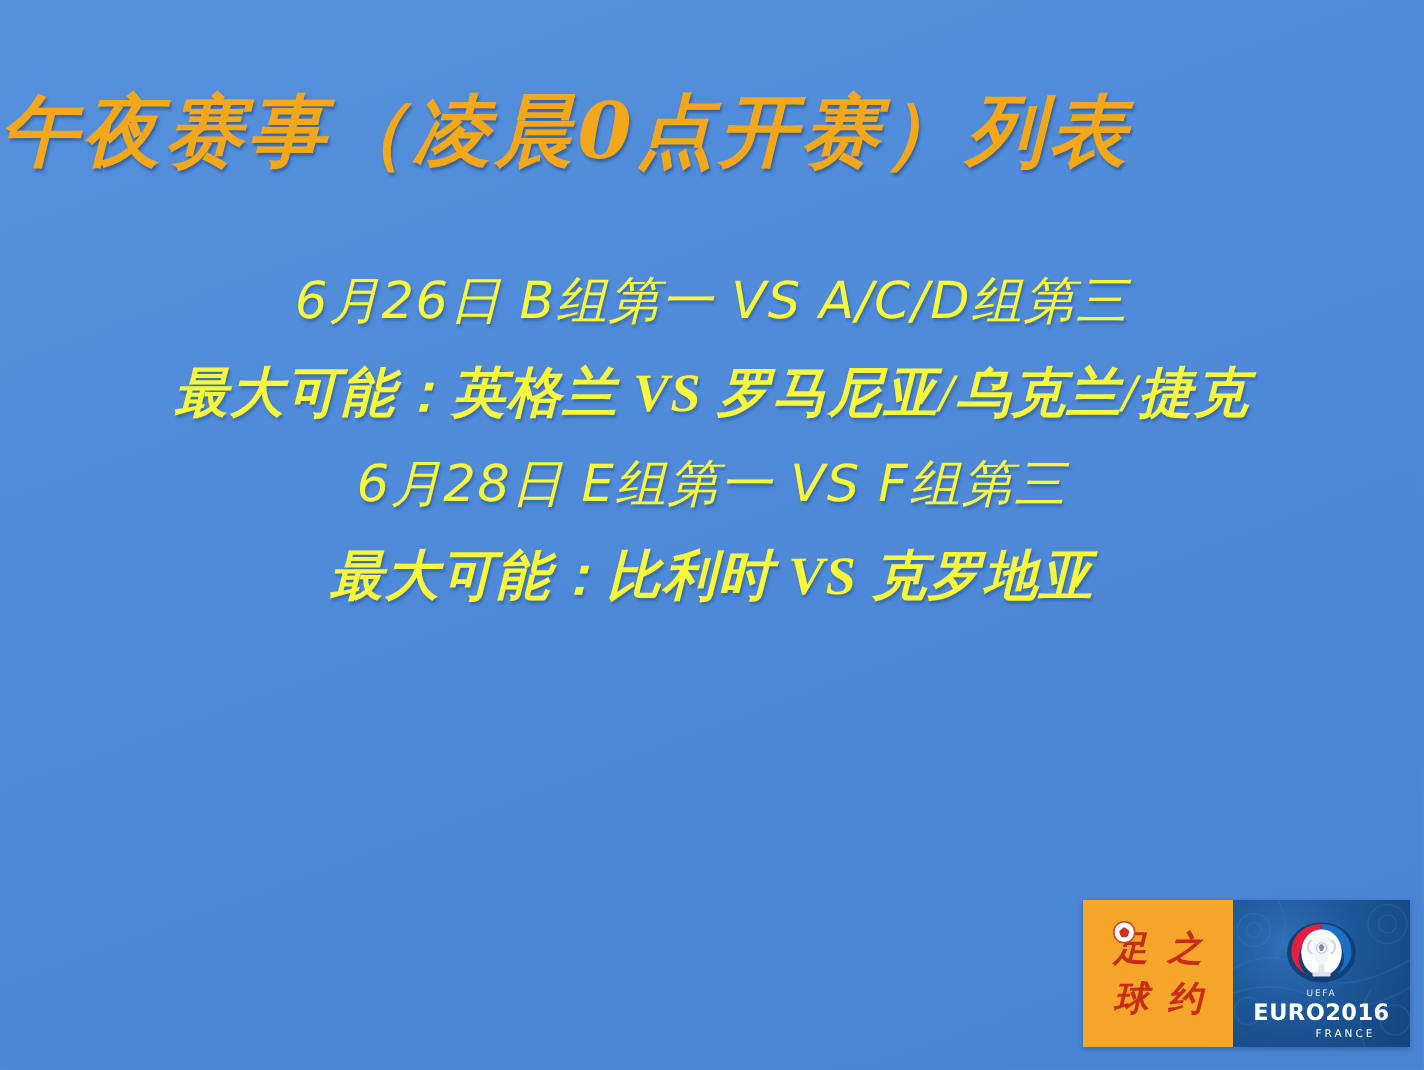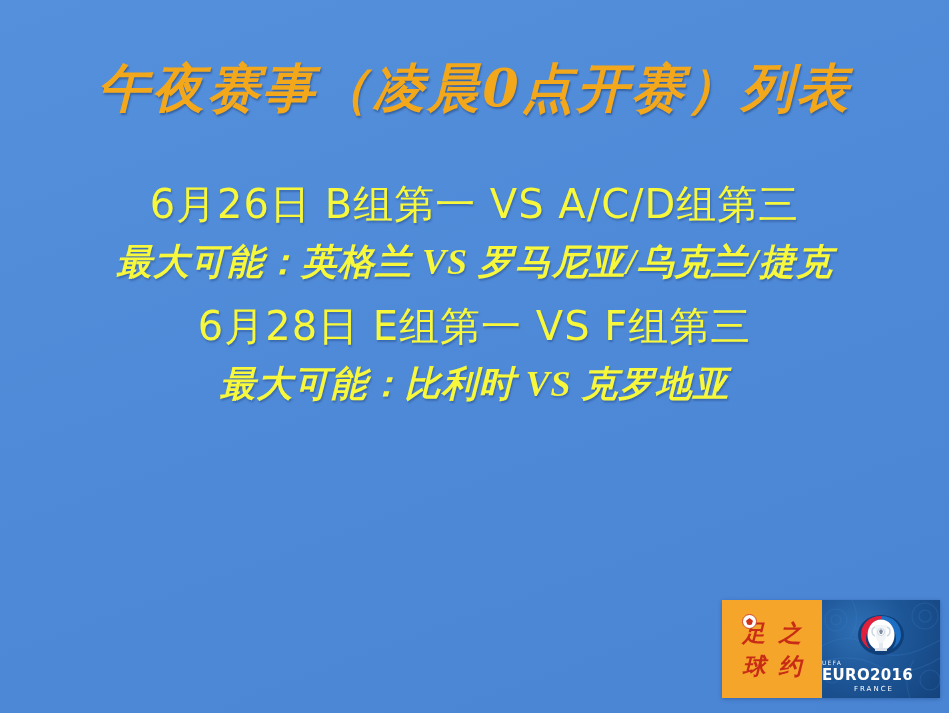--- a/index.html
+++ b/index.html
@@ -23,21 +23,20 @@
     background: linear-gradient(160deg, #5590dc 0%, #4f8ad8 45%, #4a85d4 100%);
     overflow: hidden;
   }
 
   
   #title {
     position: absolute;
     top: 55px;
     left: 0;
     width: 949px;
-    text-align: center;
     font-family: "DejaVu Serif", "Liberation Serif", serif;
     font-size: 52px;
     font-weight: bold;
     font-style: italic;
     letter-spacing: 3px;
     color: #f3a81c;
     text-shadow: 1px 2px 2px rgba(20, 50, 100, 0.45);
     white-space: nowrap;
     line-height: 1.25;
   }
@@ -52,26 +51,27 @@
   .line {
     width: 949px;
     text-align: center;
     white-space: nowrap;
     color: #f7f73c;
     text-shadow: 1px 2px 2px rgba(20, 50, 100, 0.35);
     line-height: 1.0;
   }
   .line.match {
     font-family: "DejaVu Sans", "Liberation Sans", sans-serif;
-    font-size: 40px;
+    font-size: 34px;
     font-weight: 500;
     letter-spacing: 1px;
     height: 60px;
     padding-top: 12px;
     box-sizing: border-box;
+    font-style: italic;
   }
   .line.possible {
     font-family: Liberation Serif, serif;
     font-style: italic;
     font-weight: bold;
     font-size: 36px;
     letter-spacing: 1px;
     height: 62px;
     padding-top: 12px;
     box-sizing: border-box;
@@ -159,20 +159,21 @@
     top: 10px;
     transform: translateX(-50%);
     width: 50px;
     height: 50px;
   }
   #euro-wordmark {
     position: absolute;
     left: 0;
     top: 60px;
     width: 118px;
+    text-align: center;
     color: #ffffff;
     line-height: 1;
   }
   #uefa-text {
     display: block;
     font-family: "DejaVu Sans", "Liberation Sans", sans-serif;
     font-size: 6px;
     letter-spacing: 1.2px;
     opacity: 0.9;
     margin-bottom: 2px;

